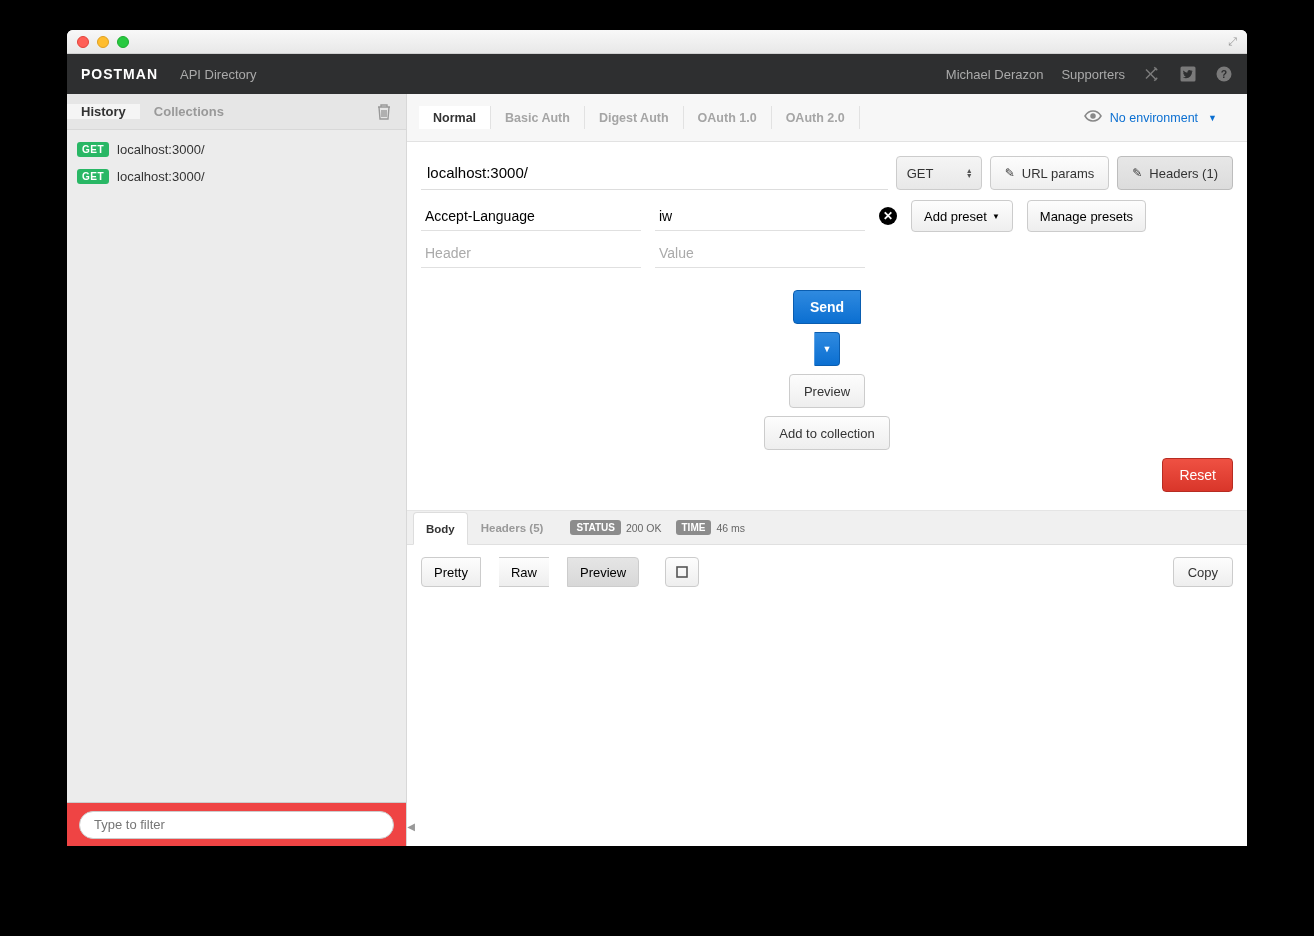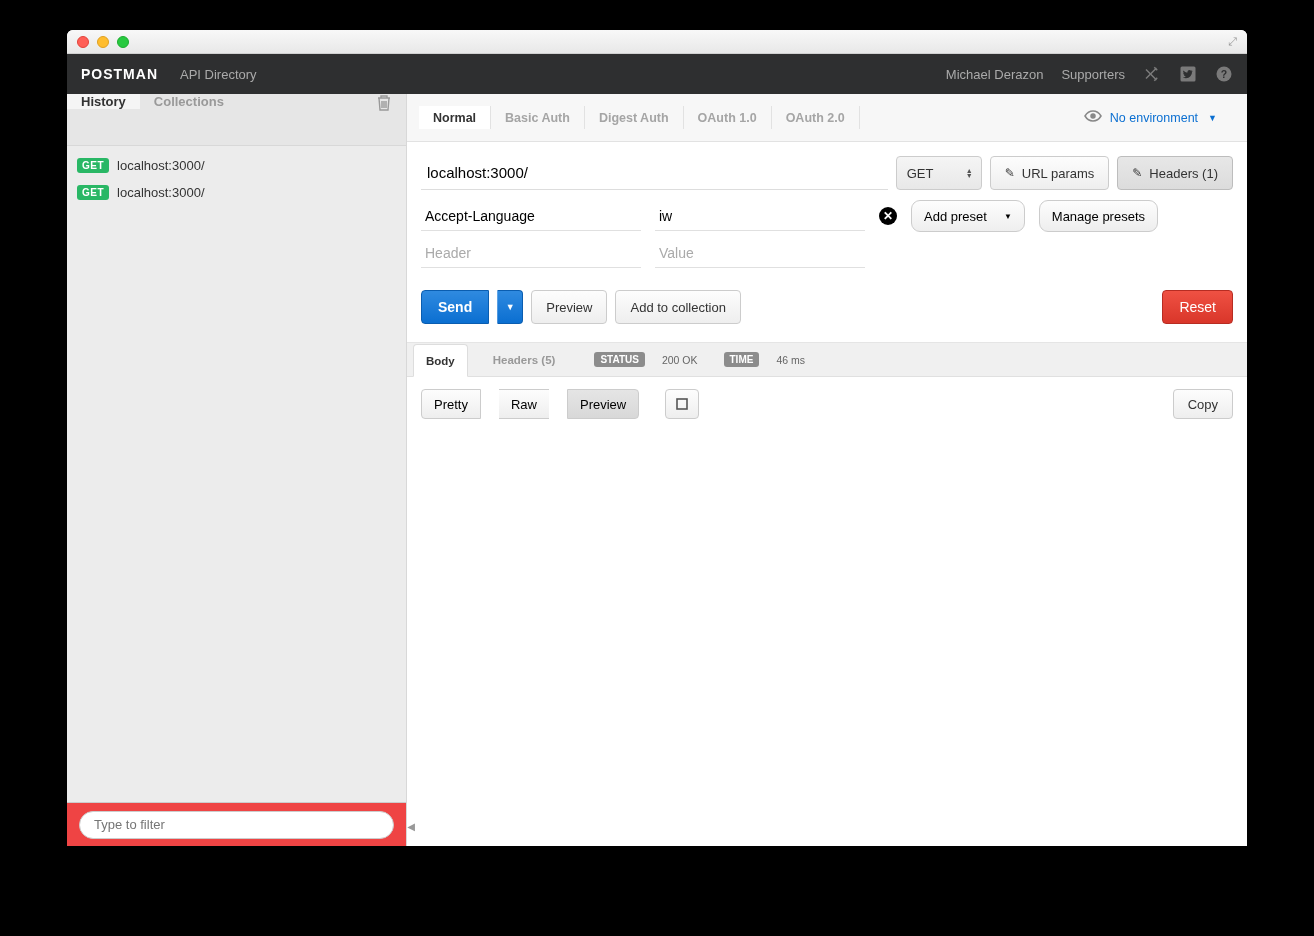--- a/index.html
+++ b/index.html
@@ -13,21 +13,21 @@
 .expand-icon { margin-left:auto; color:#999; font-size:11px; }
 
 .topbar { height:40px; background:#2e2f30; display:flex; align-items:center; padding:0 14px; color:#aaa; }
 .brand { font-weight:800; letter-spacing:1px; color:#fff; font-size:14px; margin-right:22px; }
 .topbar a { color:#aaa; font-size:13px; text-decoration:none; }
 .topbar .right { margin-left:auto; display:flex; align-items:center; gap:18px; }
 .topbar .icon { color:#7a7a7a; font-size:16px; display:inline-flex; align-items:center; }
 
 .body { display:flex; height: calc(100% - 64px); }
 .sidebar { width: 340px; background:#ececec; border-right:1px solid #d8d8d8; display:flex; flex-direction:column; position:relative; }
-.side-tabs { height:52px; display:flex; align-items:flex-start; border-bottom:1px solid #d8d8d8; background:#e6e6e6; }
+.side-tabs { height:36px; display:flex; align-items:center; border-bottom:1px solid #d8d8d8; background:#e6e6e6; }
 .side-tab { padding:0 14px; display:flex; align-items:center; color:#999; font-size:13px; font-weight:600; cursor:pointer; }
 .side-tab.active { background:#f5f5f5; color:#333; }
 .trash { margin-left:auto; padding:0 14px; display:flex; align-items:center; color:#999; }
 .history-list { padding:6px 0; flex:1; overflow:auto; }
 .history-item { display:flex; align-items:center; padding:6px 10px; gap:8px; font-size:13px; color:#333; cursor:pointer; }
 .method-badge { background:#29b765; color:#fff; font-size:10px; font-weight:700; padding:2px 5px; border-radius:3px; letter-spacing:.5px; }
 .filter-wrap { position:absolute; bottom:0; left:0; right:0; height:44px; background:#ef4444; border-top:1px solid #ccc; display:flex; align-items:center; padding:0 12px; }
 .filter-input { flex:1; height:28px; border:1px solid #ccc; border-radius:14px; padding:0 14px; font-size:13px; outline:none; background:#fff; }
 .collapse-handle { position:absolute; right:-10px; bottom:14px; width:10px; display:flex; align-items:center; justify-content:center; color:#999; font-size:10px; }
 
@@ -48,29 +48,29 @@
 .btn { height:34px; padding:0 14px; border:1px solid #ccc; background:linear-gradient(#fdfdfd,#eee); border-radius:4px; font-size:13px; display:inline-flex; align-items:center; gap:7px; cursor:pointer; color:#333; }
 .btn .pencil { font-size:12px; }
 .btn.active { background:linear-gradient(#e7e7e7,#dcdcdc); border-color:#bdbdbd; }
 
 .headers-area { margin-top:10px; }
 .hdr-row { display:flex; gap:14px; align-items:center; margin-top:6px; }
 .hdr-input { width:220px; height:30px; border:none; border-bottom:1px solid #e0e0e0; font-size:14px; padding:2px 4px; outline:none; }
 .hdr-input.v { width:210px; }
 .hdr-input::placeholder { color:#aaa; }
 .remove-icon { width:18px; height:18px; border-radius:50%; background:#000; color:#fff; display:flex; align-items:center; justify-content:center; font-size:12px; font-weight:700; cursor:pointer; }
-.small-btn { height:32px; padding:0 12px; border:1px solid #ccc; background:linear-gradient(#fdfdfd,#eee); border-radius:9px; font-size:13px; display:inline-flex; align-items:center; gap:17px; cursor:pointer; }
+.small-btn { height:32px; padding:0 12px; border:1px solid #ccc; background:linear-gradient(#fdfdfd,#eee); border-radius:4px; font-size:13px; display:inline-flex; align-items:center; gap:5px; cursor:pointer; }
 .caret-sm { font-size:8px; }
 
-.action-row { display:flex; gap:8px; margin-top:22px; align-items:center; }
+.action-row { display:flex; gap:8px; margin-top:22px; align-items:center;flex-direction:column; }
 .send-btn { height:34px; background:linear-gradient(#2f8ae0,#0b6fd1); border:1px solid #0a5db0; color:#fff; font-size:14px; font-weight:600; border-radius:4px 0 0 4px; padding:0 16px; cursor:pointer; }
 .send-split { height:34px; width:26px; background:linear-gradient(#2f8ae0,#0b6fd1); border:1px solid #0a5db0; border-left:1px solid rgba(255,255,255,.25); border-radius:0 4px 4px 0; display:flex; align-items:center; justify-content:center; color:#fff; font-size:9px; cursor:pointer; }
 .reset-btn { margin-left:auto; height:34px; background:linear-gradient(#ef5143,#d9362a); border:1px solid #b72c22; color:#fff; font-size:14px; border-radius:4px; padding:8px 16px; cursor:pointer; }
 
-.response-tabs { height:34px; background:#f0f0f0; border-bottom:1px solid #e0e0e0; display:flex; align-items:center; gap:12px; padding:0 6px; }
+.response-tabs { height:34px; background:#f0f0f0; border-bottom:1px solid #e0e0e0; display:flex; align-items:center; gap:0; padding:0 6px; }
 .resp-tab { padding:0 12px; height:100%; display:flex; align-items:center; font-size:11.5px; font-weight:700; color:#999; border:1px solid transparent; cursor:pointer; }
 .resp-tab.active { background:#fff; border:1px solid #ddd; border-bottom:1px solid #fff; color:#333; border-radius:4px 4px 0 0; position:relative; top:1px; }
 .pill { background:#8c8c8c; color:#fff; font-size:10px; font-weight:700; padding:2px 6px; border-radius:3px; margin-left:14px; }
 .pill-val { font-size:10.5px; color:#666; margin-left:5px; }
 
 .view-row { padding:12px 14px; display:flex; gap:18px; align-items:center; }
 .view-btn { height:30px; padding:0 12px; border:1px solid #ccc; background:linear-gradient(#fdfdfd,#eee); font-size:13px; cursor:pointer; }
 .view-btn:first-child { border-radius:4px 0 0 4px; }
 .view-btn:nth-child(3) { border-radius:0 4px 4px 0; }
 .view-btn.active { background:linear-gradient(#e5e5e5,#d8d8d8); }

